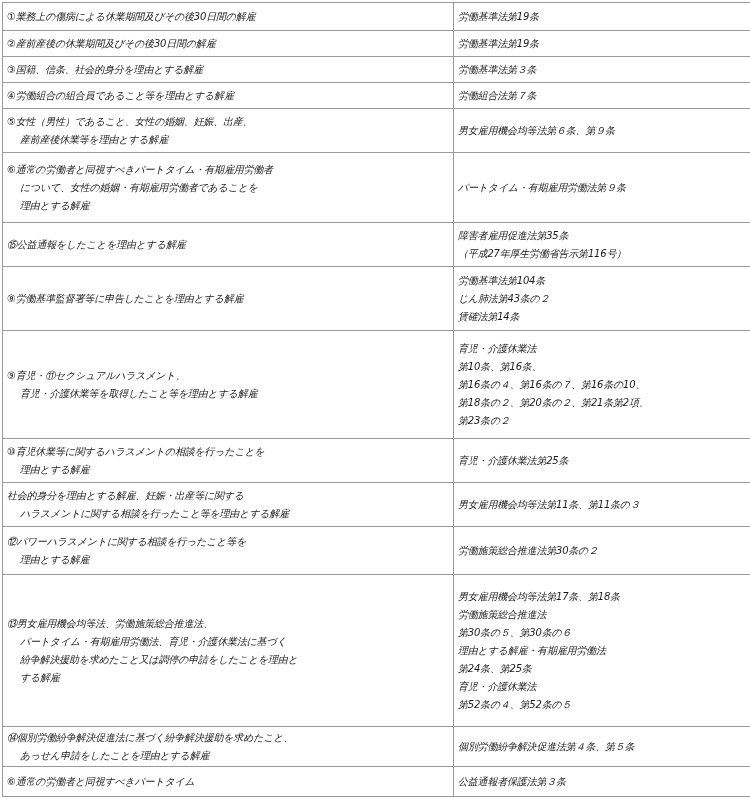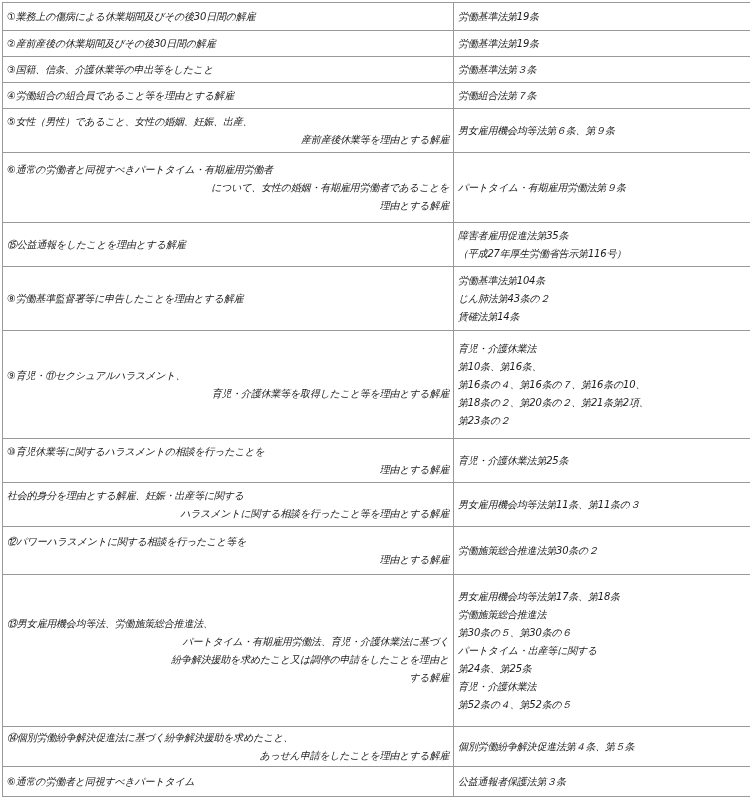--- a/index.html
+++ b/index.html
@@ -29,21 +29,21 @@
       font-size: 10px;
       line-height: 18px;
       white-space: nowrap;
       overflow: hidden;
       letter-spacing: -0.2px;
       font-style: italic;
     }
     td.reason-cell { width: 442px; }
     td.law-cell { width: 290px; padding-left: 6px; }
     .line { display: block; }
-    .line.indent { padding-left: 13px; text-align: right; }
+    .line.indent { padding-left: 13px; }
   </style>
 </head>
 <body>
 
 <table class="dismissal-table">
   <tbody id="table-body">
   <tr style="height: 28px;">
         <td class="reason-cell">
           <span class="line">①業務上の傷病による休業期間及びその後30日間の解雇</span>
         </td>
@@ -54,21 +54,21 @@
       <tr style="height: 26px;">
         <td class="reason-cell">
           <span class="line">②産前産後の休業期間及びその後30日間の解雇</span>
         </td>
         <td class="law-cell">
           <span class="line">労働基準法第19条</span>
         </td>
       </tr>
       <tr style="height: 26px;">
         <td class="reason-cell">
-          <span class="line">③国籍、信条、介護休業等の申出等をしたこと</span>
+          <span class="line">③国籍、信条、社会的身分を理由とする解雇</span>
         </td>
         <td class="law-cell">
           <span class="line">労働基準法第３条</span>
         </td>
       </tr>
       <tr style="height: 26px;">
         <td class="reason-cell">
           <span class="line">④労働組合の組合員であること等を理由とする解雇</span>
         </td>
         <td class="law-cell">
@@ -157,21 +157,21 @@
         <td class="reason-cell">
           <span class="line">⑬男女雇用機会均等法、労働施策総合推進法、</span>
           <span class="line indent">パートタイム・有期雇用労働法、育児・介護休業法に基づく</span>
           <span class="line indent">紛争解決援助を求めたこと又は調停の申請をしたことを理由と</span>
           <span class="line indent">する解雇</span>
         </td>
         <td class="law-cell">
           <span class="line">男女雇用機会均等法第17条、第18条</span>
           <span class="line">労働施策総合推進法</span>
           <span class="line">第30条の５、第30条の６</span>
-          <span class="line">パートタイム・出産等に関する</span>
+          <span class="line">理由とする解雇・有期雇用労働法</span>
           <span class="line">第24条、第25条</span>
           <span class="line">育児・介護休業法</span>
           <span class="line">第52条の４、第52条の５</span>
         </td>
       </tr>
       <tr style="height: 40px;">
         <td class="reason-cell">
           <span class="line">⑭個別労働紛争解決促進法に基づく紛争解決援助を求めたこと、</span>
           <span class="line indent">あっせん申請をしたことを理由とする解雇</span>
         </td>

